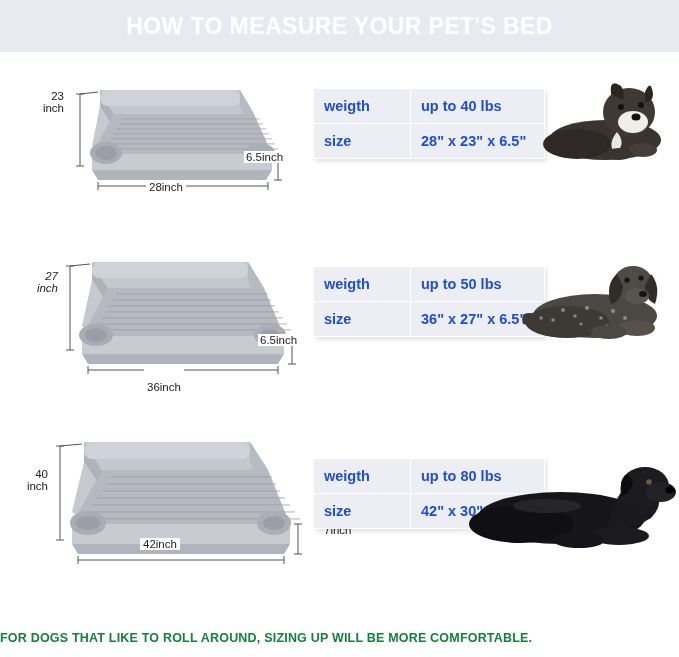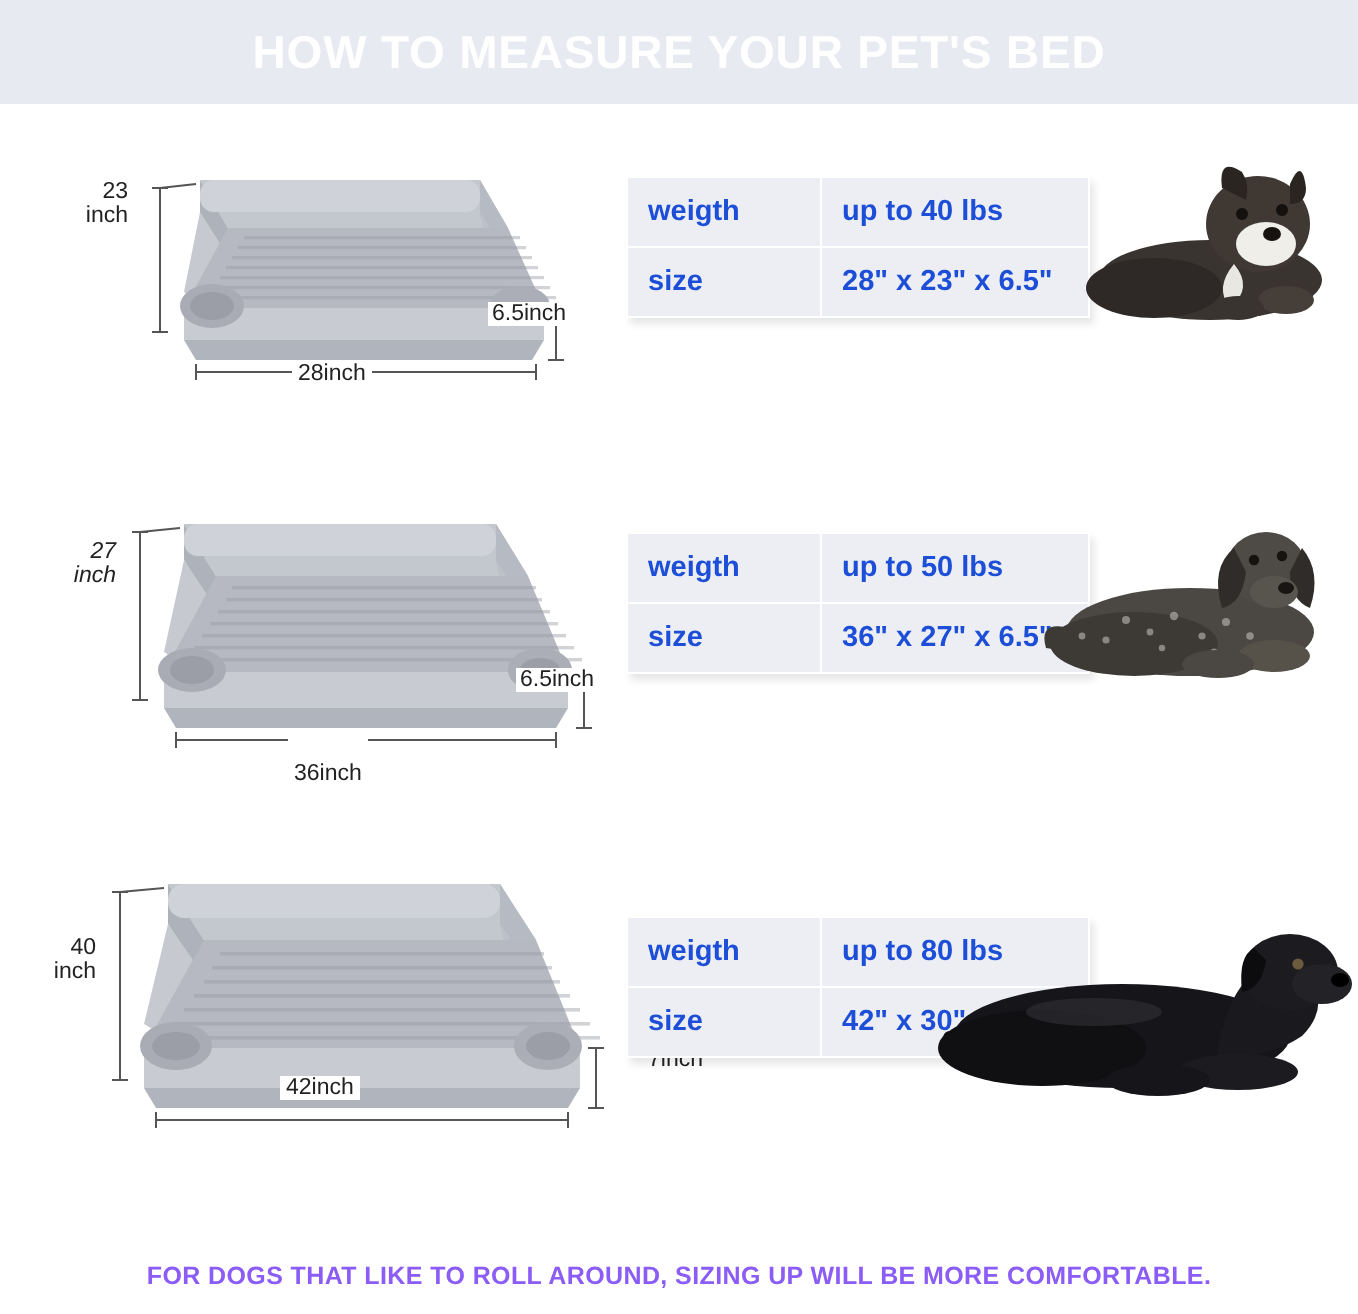--- a/index.html
+++ b/index.html
@@ -84,24 +84,23 @@
     position: absolute;
     right: 4px;
   }
 
   
   .footer {
     position: absolute;
     left: 0;
     bottom: 12px;
     width: 679px;
-    text-align: center;
     font-size: 12.5px;
     font-weight: bold;
-    color: #8b5cf6;
+    color: #15803d;
     letter-spacing: 0.2px;
   }
 </style>
 </head>
 <body>
 
 <div class="header">
   <div class="header-title">HOW TO MEASURE YOUR PET'S BED</div>
 </div>
 

